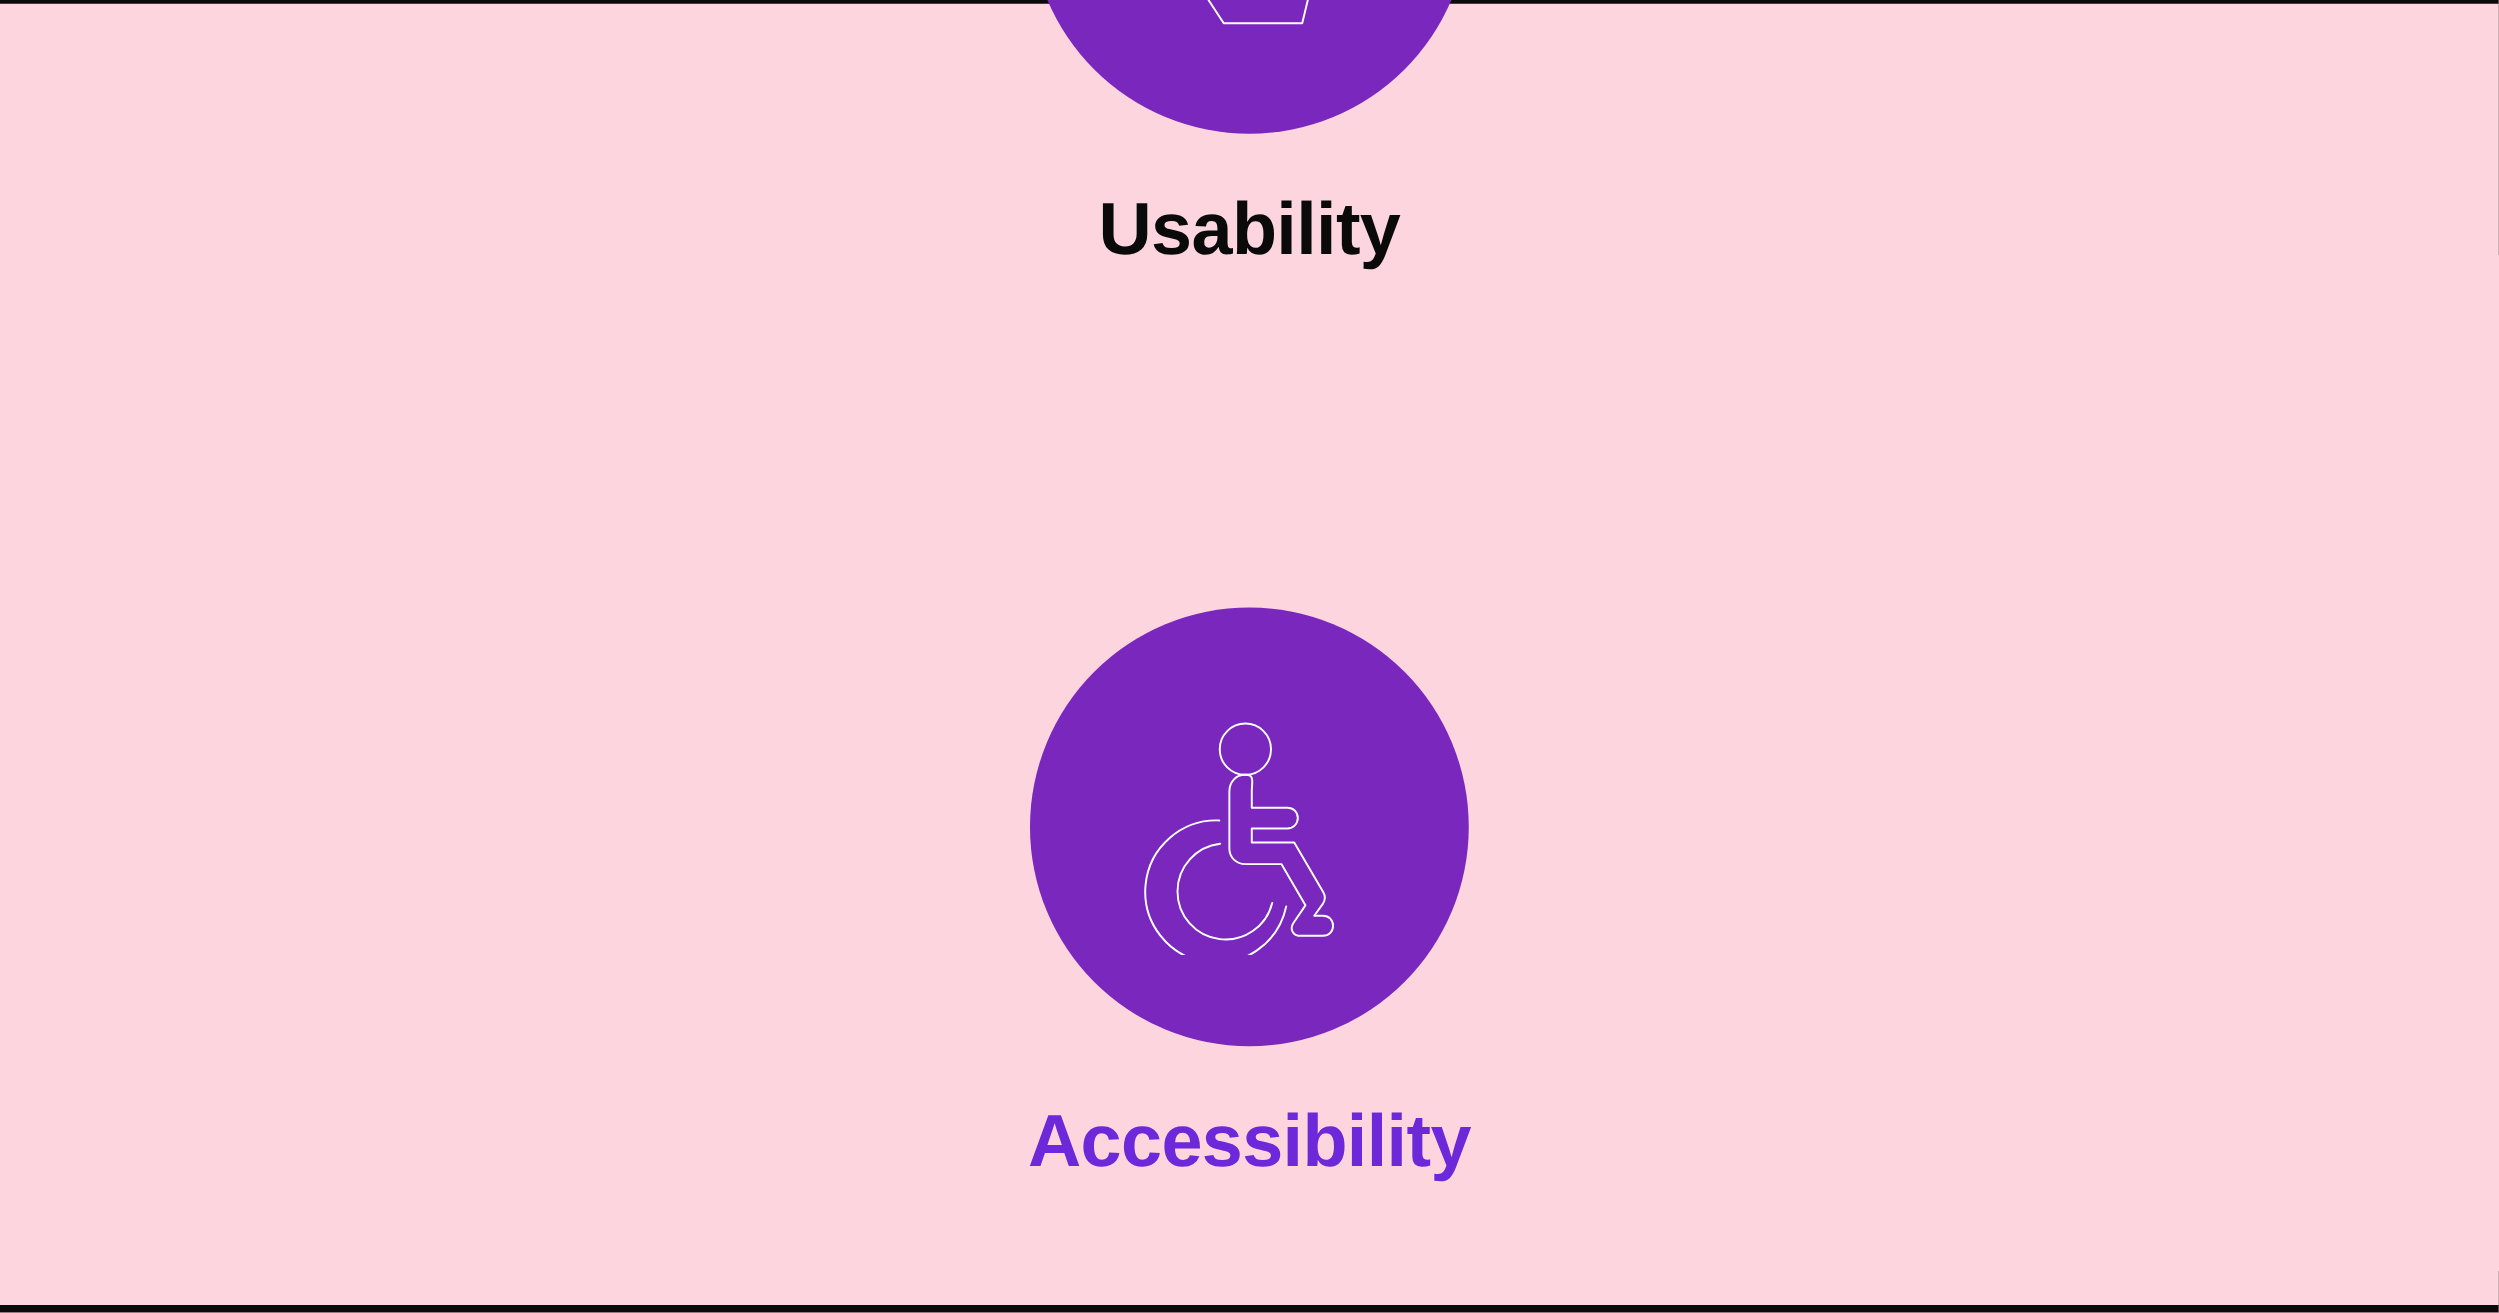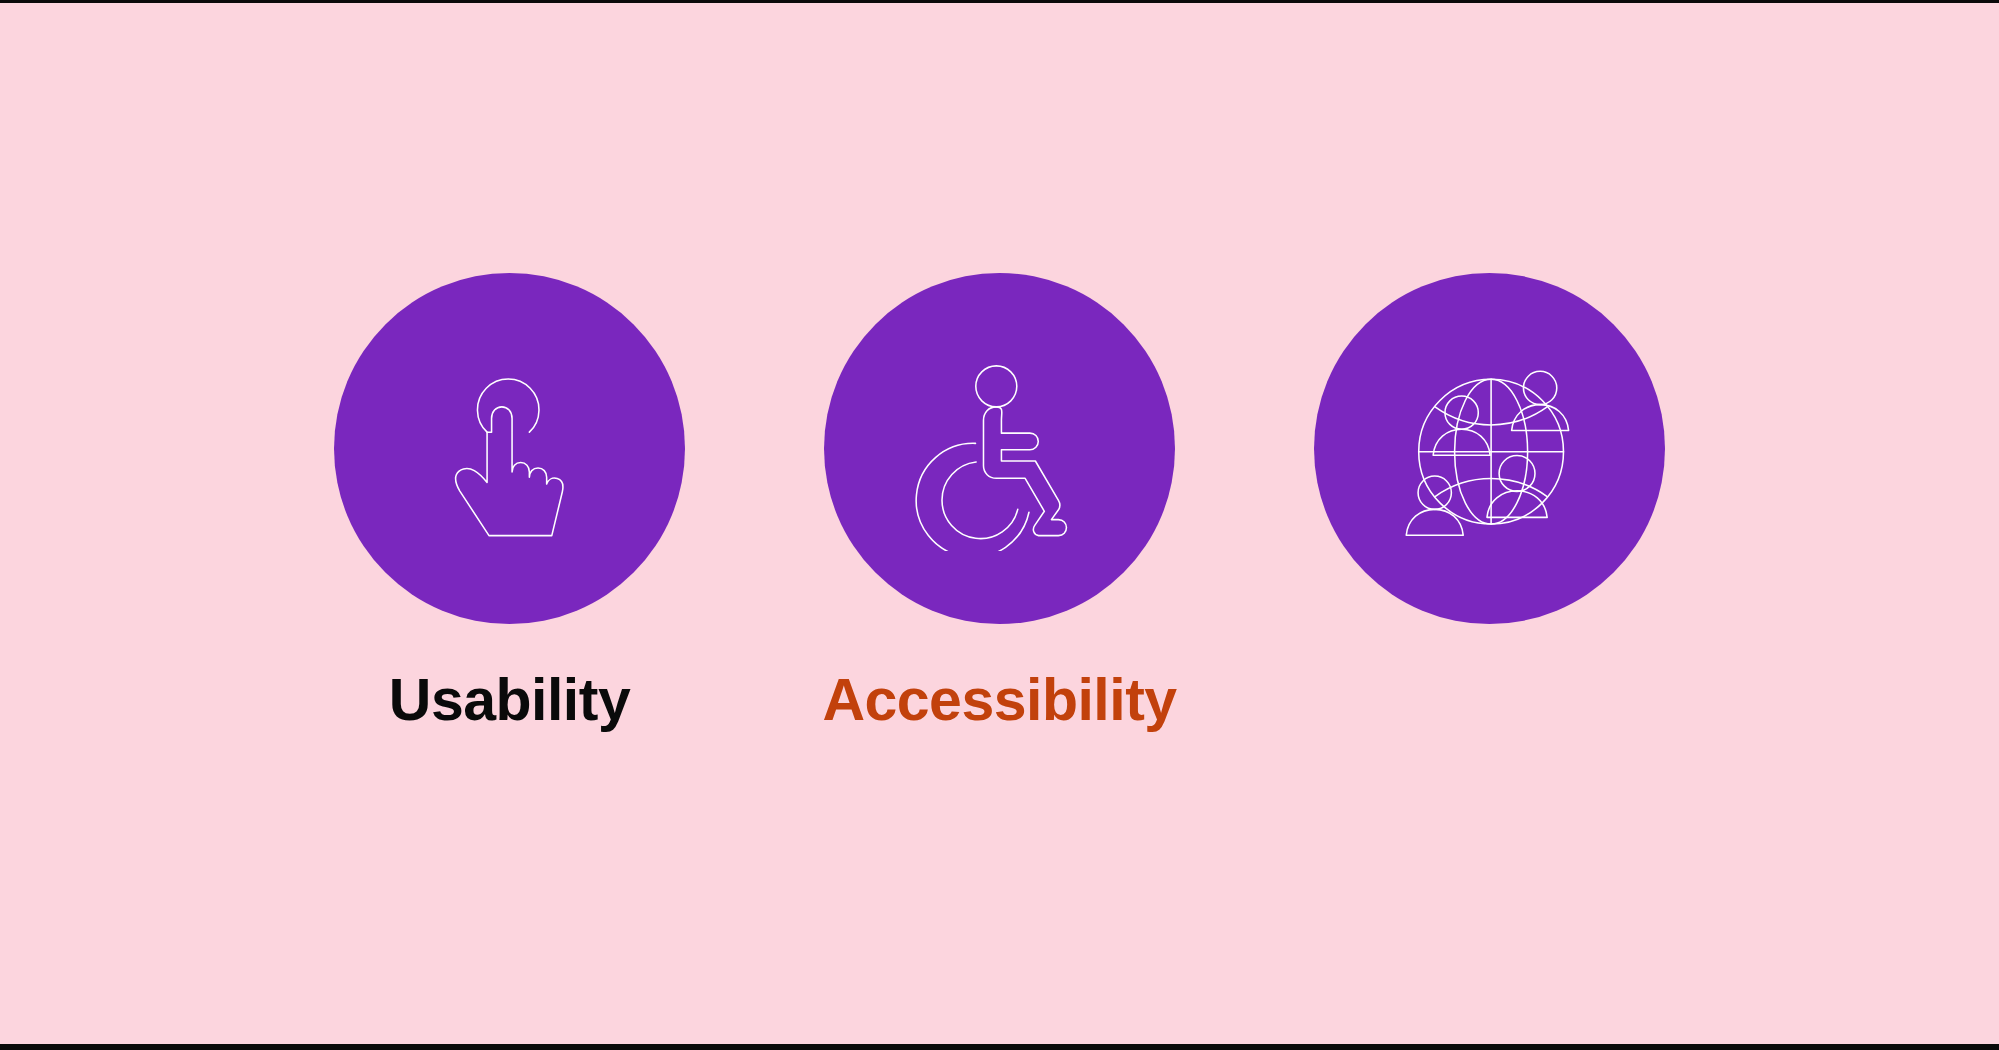--- a/index.html
+++ b/index.html
@@ -33,21 +33,22 @@
   .edge-bar.top { top: 0; height: 3px; }
   .edge-bar.bottom { bottom: 0; height: 6px; }
 
   #cards {
     position: absolute;
     left: 0;
     top: 0;
     width: 1999px;
     height: 1050px;
     display: flex;
-    align-items: flex-start;
+    flex-direction: column;
+    align-items: center;
     justify-content: center;
   }
 
   .card {
     width: 490px;
     display: flex;
     flex-direction: column;
     align-items: center;
     margin-top: 273px;
   }
@@ -162,21 +163,21 @@
                      C32.6 20.8 33.4 19.0 31.0 19.0 Z"></path>
 
             <path d="M24.5 30.4
                      A17.8 17.8 0 1 0 41.2 51.9"></path>
 
             <path d="M24.7 36.2
                      A12.0 12.0 0 1 0 37.7 51.0"></path>
           </svg>
         </span>
       </div>
-      <div class="card-label" style="color: #c2410c;">Accessibility</div>
+      <div class="card-label" style="color: #6d28d9;">Accessibility</div>
     </div>
 
     <div class="card">
       <div class="icon-circle" style="background: rgb(122, 39, 190);">
         <span>
           <svg viewBox="0 0 64 64" xmlns="http://www.w3.org/2000/svg">
 
             <circle cx="32.5" cy="33.0" r="22.6"></circle>
 
             <line x1="10.0" y1="33.0" x2="55.1" y2="33.0"></line>

